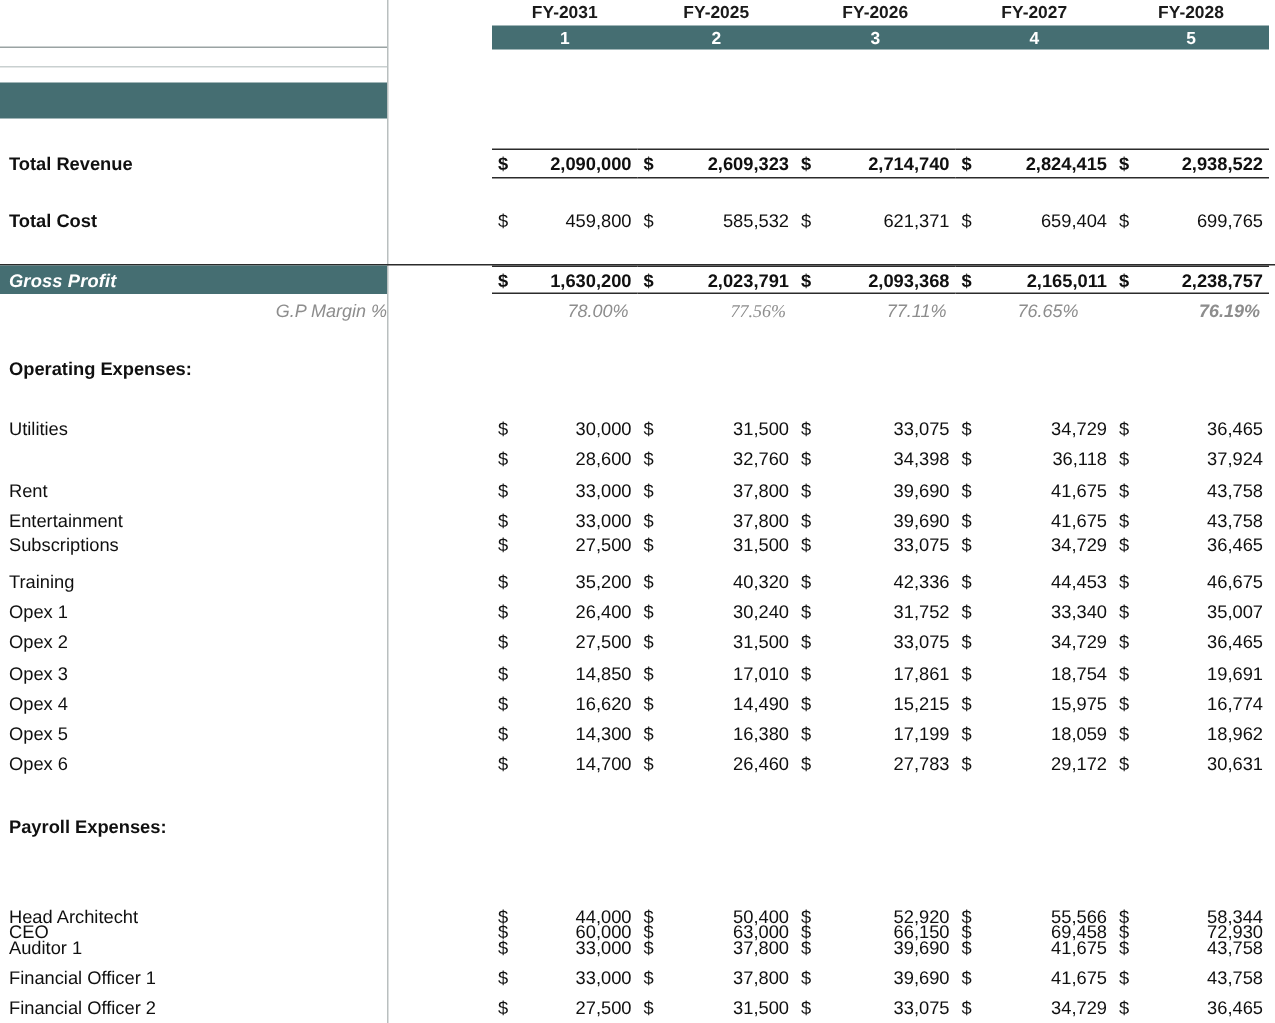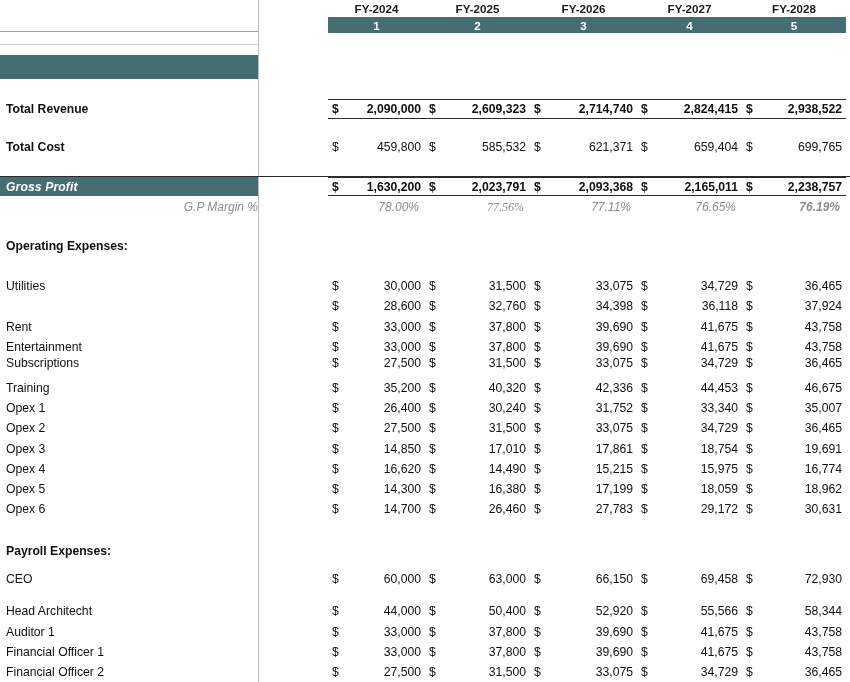--- a/index.html
+++ b/index.html
@@ -176,21 +176,21 @@
         <div class="lbl-right">G.P Margin %</div>
         <div class="num pct" style="left: 328px; width: 97px;">
           <span class="val">78.00%</span>
         </div>
         <div class="num pct" style="left: 425px; width: 105px; font-family: Liberation Serif, serif;">
           <span class="val">77.56%</span>
         </div>
         <div class="num pct" style="left: 530px; width: 107px;">
           <span class="val">77.11%</span>
         </div>
-        <div class="num pct" style="left: 637px; width: 105px;">
+        <div class="num pct" style="left: 620px; width: 105px;">
           <span class="val">76.65%</span>
         </div>
         <div class="num pct" style="left: 742px; width: 104px; font-weight: bold;">
           <span class="val">76.19%</span>
         </div>
       </div>
       <div class="row" style="top: 236px;">
         <div class="lbl bold">Operating Expenses:</div>
       </div>
       <div class="row" style="top: 276px;">
@@ -464,21 +464,21 @@
           <span class="val">29,172</span>
         </div>
         <div class="num" style="left: 742px; width: 104px;">
           <span class="cur">$</span>
           <span class="val">30,631</span>
         </div>
       </div>
       <div class="row" style="top: 541px;">
         <div class="lbl bold">Payroll  Expenses:</div>
       </div>
-      <div class="row" style="top: 569px;">
+      <div class="row" style="top: 611px;">
         <div class="lbl ">CEO</div>
         <div class="num" style="left: 328px; width: 97px;">
           <span class="cur">$</span>
           <span class="val">60,000</span>
         </div>
         <div class="num" style="left: 425px; width: 105px;">
           <span class="cur">$</span>
           <span class="val">63,000</span>
         </div>
         <div class="num" style="left: 530px; width: 107px;">
@@ -581,21 +581,21 @@
           <span class="cur">$</span>
           <span class="val">34,729</span>
         </div>
         <div class="num" style="left: 742px; width: 104px;">
           <span class="cur">$</span>
           <span class="val">36,465</span>
         </div>
       </div>
     </div>
 
-<div class="fy" style="left: 328px; width: 97px;">FY-2024</div>
+<div class="fy" style="left: 328px; width: 97px;">FY-2031</div>
     <div class="fy" style="left: 425px; width: 105px;">FY-2025</div>
     <div class="fy" style="left: 530px; width: 107px;">FY-2026</div>
     <div class="fy" style="left: 637px; width: 105px;">FY-2027</div>
     <div class="fy" style="left: 742px; width: 104px;">FY-2028</div>
     <div class="idx" style="left: 328px; width: 97px;">1</div>
     <div class="idx" style="left: 425px; width: 105px;">2</div>
     <div class="idx" style="left: 530px; width: 107px;">3</div>
     <div class="idx" style="left: 637px; width: 105px;">4</div>
     <div class="idx" style="left: 742px; width: 104px;">5</div>
   </div>

